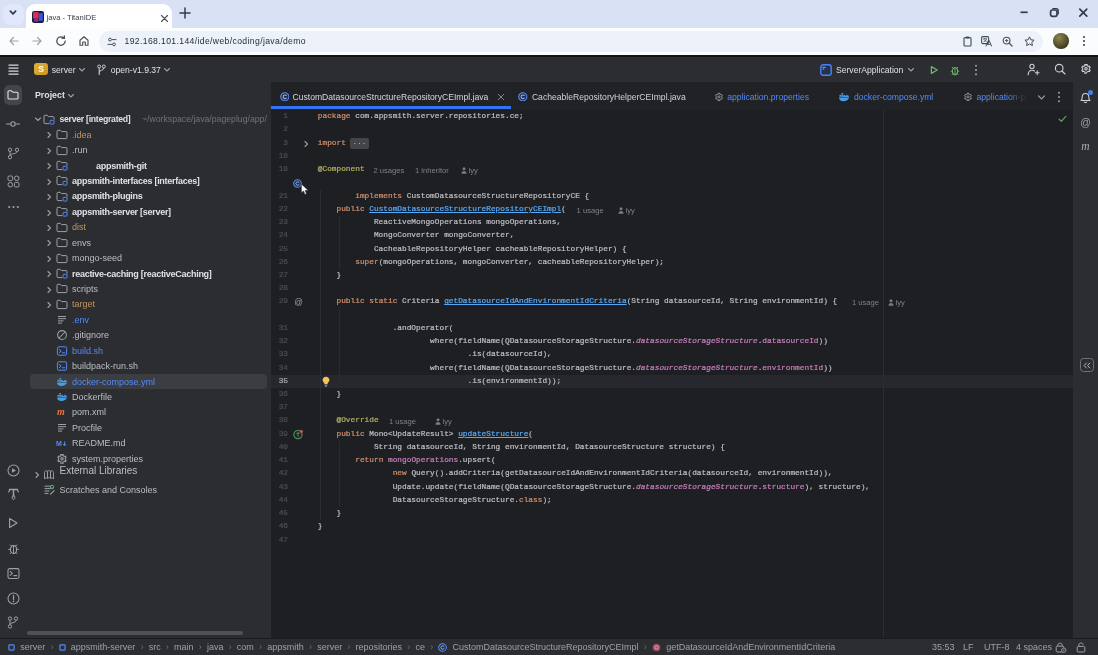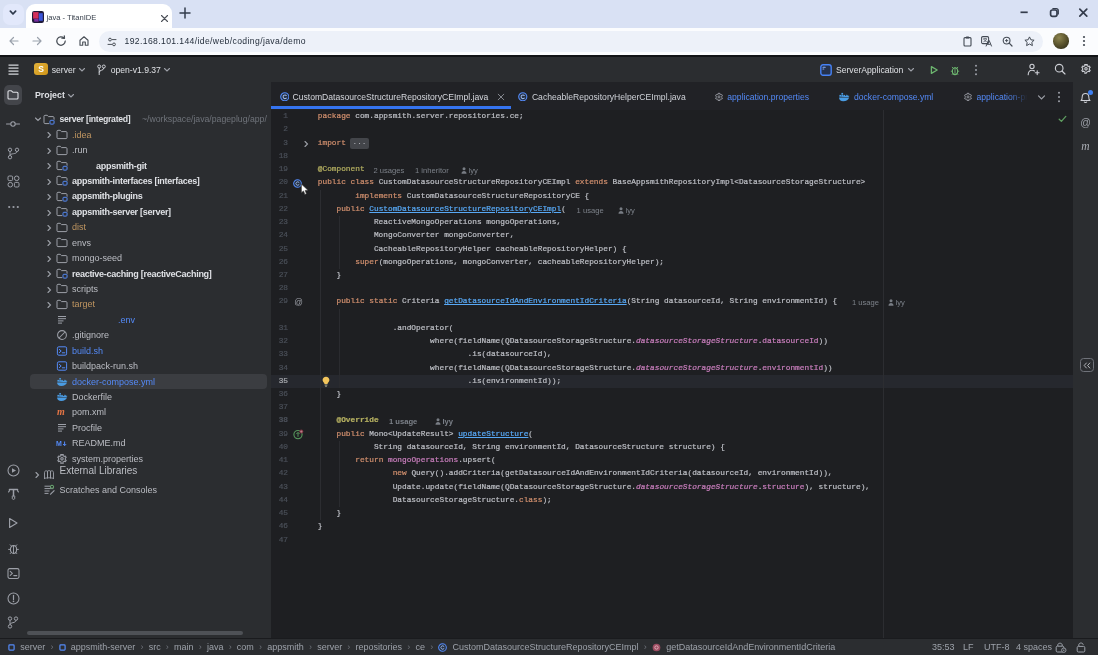--- a/index.html
+++ b/index.html
@@ -397,21 +397,21 @@
   <svg class="abs" style="left:19.0px;top:219.1px" width="7" height="8" viewBox="0 0 7 8">
         <path d="M2 1.5 L4.5 4 L2 6.5" stroke="#9da0a8" stroke-width="1.1" fill="none" stroke-linecap="round"></path>
       </svg>
       <svg class="abs" style="left:29.0px;top:216.8px" width="12" height="11" viewBox="0 0 12 11">
         <path d="M1 2.3 C1 1.7 1.4 1.3 2 1.3 H4.2 L5.5 2.6 H10 C10.6 2.6 11 3 11 3.6 V8.6 C11 9.2 10.6 9.6 10 9.6 H2 C1.4 9.6 1 9.2 1 8.6 Z" stroke="#9da0a8" stroke-width="1" fill="none" stroke-linejoin="round"></path>
       </svg>
       <div class="abs" style="left:45.0px;top:217.4px;font-size:9px;line-height:11px;" class2=""><span class="orange">target</span></div>
   <svg class="abs" style="left:29.0px;top:231.8px" width="12" height="12" viewBox="0 0 12 12">
         <path d="M2 2.5 H10 M2 4.7 H10 M2 6.9 H7.5 M2 9.1 H6" stroke="#9da0a8" stroke-width="1"></path>
       </svg>
-      <div class="abs" style="left:45.0px;top:232.8px;font-size:9px;line-height:11px;margin-left:46px;" class2=""><span class="blue">.env</span></div>
+      <div class="abs" style="left:45.0px;top:232.8px;font-size:9px;line-height:11px;" class2=""><span class="blue">.env</span></div>
   <svg class="abs" style="left:29.0px;top:247.2px" width="12" height="12" viewBox="0 0 12 12">
         <circle cx="6" cy="6" r="4.4" stroke="#9da0a8" stroke-width="1.05" fill="none"></circle>
         <path d="M3 9 L9 3" stroke="#9da0a8" stroke-width="1.05"></path>
       </svg>
       <div class="abs" style="left:45.0px;top:248.2px;font-size:9px;line-height:11px;" class2=""><span class="">.gitignore</span></div>
   <svg class="abs" style="left:29.0px;top:262.6px" width="12" height="12" viewBox="0 0 12 12">
         <rect x="1.4" y="1.8" width="9.2" height="8.4" rx="1.4" stroke="#548af7" stroke-width="1" fill="none"></rect>
         <path d="M3.3 4.4 L5.2 6 L3.3 7.6" stroke="#548af7" stroke-width="1" fill="none" stroke-linecap="round" stroke-linejoin="round"></path>
         <path d="M6.3 7.8 H8.8" stroke="#548af7" stroke-width="1" stroke-linecap="round"></path>
       </svg>
@@ -485,21 +485,20 @@
   <div class="abs" style="left:67.7px;top:198.6px;width:1px;height:79.2px;background:#2a2b2f;"></div>
   <div class="abs" style="left:67.7px;top:330.9px;width:1px;height:66.1px;background:#2a2b2f;"></div>
   <div class="cl" style="top:0.20px;width:802px;"><span class="num" style="top:0">1</span><span class="code"><span class="k">package</span> com.appsmith.server.repositories.ce;</span></div>
   <div class="cl" style="top:13.43px;width:802px;"><span class="num" style="top:0">2</span></div>
   <div class="cl" style="top:26.66px;width:802px;"><span class="num" style="top:0">3</span><span class="code"><span class="k">import</span></span></div>
   <div class="cl" style="top:39.89px;width:802px;"><span class="num" style="top:0">18</span></div>
   <div class="cl" style="top:53.12px;width:802px;"><span class="num" style="top:0">19</span><span class="code"><span class="an">@Component</span></span><span class="inl abs" style="left:102.5px;top:0.8px">2 usages</span><span class="inl abs" style="left:144.0px;top:0.8px">1 inheritor</span><span class="inl abs" style="left:190.0px;top:0.8px"><svg style="display:inline-block;vertical-align:-1px;margin-right:1.5px" width="6" height="7" viewBox="0 0 6 7">
             <circle cx="3" cy="1.8" r="1.5" fill="#787d84"></circle>
             <path d="M0.5 6.8 C0.5 4.8 1.6 4 3 4 C4.4 4 5.5 4.8 5.5 6.8 Z" fill="#787d84"></path>
           </svg>lyy</span></div>
-  <div class="cl" style="top:66.35px;width:802px;"><span class="num" style="top:0">20</span><span class="code"><span class="k">public class</span> CustomDatasourceStructureRepositoryCEImpl <span class="k">extends</span> BaseAppsmithRepositoryImpl&lt;DatasourceStorageStructure&gt;</span></div>
   <div class="cl" style="top:79.58px;width:802px;"><span class="num" style="top:0">21</span><span class="code">        <span class="k">implements</span> CustomDatasourceStructureRepositoryCE {</span></div>
   <div class="cl" style="top:92.81px;width:802px;"><span class="num" style="top:0">22</span><span class="code">    <span class="k">public</span> <span class="m">CustomDatasourceStructureRepositoryCEImpl</span>(</span><span class="inl abs" style="left:305.6px;top:0.8px">1 usage</span><span class="inl abs" style="left:347.0px;top:0.8px"><svg style="display:inline-block;vertical-align:-1px;margin-right:1.5px" width="6" height="7" viewBox="0 0 6 7">
             <circle cx="3" cy="1.8" r="1.5" fill="#787d84"></circle>
             <path d="M0.5 6.8 C0.5 4.8 1.6 4 3 4 C4.4 4 5.5 4.8 5.5 6.8 Z" fill="#787d84"></path>
           </svg>lyy</span></div>
   <div class="cl" style="top:106.04px;width:802px;"><span class="num" style="top:0">23</span><span class="code">            ReactiveMongoOperations mongoOperations,</span></div>
   <div class="cl" style="top:119.27px;width:802px;"><span class="num" style="top:0">24</span><span class="code">            MongoConverter mongoConverter,</span></div>
   <div class="cl" style="top:132.50px;width:802px;"><span class="num" style="top:0">25</span><span class="code">            CacheableRepositoryHelper cacheableRepositoryHelper) {</span></div>
   <div class="cl" style="top:145.73px;width:950px;"><span class="num" style="top:0">26</span><span class="code">        <span class="k">super</span>(mongoOperations, mongoConverter, cacheableRepositoryHelper);</span></div>
   <div class="cl" style="top:158.96px;width:802px;"><span class="num" style="top:0">27</span><span class="code">    }</span></div>
@@ -508,21 +507,21 @@
             <circle cx="3" cy="1.8" r="1.5" fill="#787d84"></circle>
             <path d="M0.5 6.8 C0.5 4.8 1.6 4 3 4 C4.4 4 5.5 4.8 5.5 6.8 Z" fill="#787d84"></path>
           </svg>lyy</span></div>
   <div class="cl" style="top:211.88px;width:802px;"><span class="num" style="top:0">31</span><span class="code">                .andOperator(</span></div>
   <div class="cl" style="top:225.11px;width:802px;"><span class="num" style="top:0">32</span><span class="code">                        <span class="st">where</span>(<span class="st">fieldName</span>(QDatasourceStorageStructure.<span class="fi">datasourceStorageStructure</span>.<span class="f">datasourceId</span>))</span></div>
   <div class="cl" style="top:238.34px;width:802px;"><span class="num" style="top:0">33</span><span class="code">                                .is(datasourceId),</span></div>
   <div class="cl" style="top:251.57px;width:802px;"><span class="num" style="top:0">34</span><span class="code">                        <span class="st">where</span>(<span class="st">fieldName</span>(QDatasourceStorageStructure.<span class="fi">datasourceStorageStructure</span>.<span class="f">environmentId</span>))</span></div>
   <div class="cl" style="top:264.80px;width:802px;"><span class="num" style="top:0;color:#a7a9ae">35</span><span class="code">                                .is(environmentId));</span></div>
   <div class="cl" style="top:278.03px;width:802px;"><span class="num" style="top:0">36</span><span class="code">    }</span></div>
   <div class="cl" style="top:291.26px;width:802px;"><span class="num" style="top:0">37</span></div>
-  <div class="cl" style="top:304.49px;width:802px;font-weight:bold;"><span class="num" style="top:0">38</span><span class="code">    <span class="an">@Override</span></span><span class="inl abs" style="left:118.0px;top:0.8px">1 usage</span><span class="inl abs" style="left:164.0px;top:0.8px"><svg style="display:inline-block;vertical-align:-1px;margin-right:1.5px" width="6" height="7" viewBox="0 0 6 7">
+  <div class="cl" style="top:304.49px;width:802px;"><span class="num" style="top:0">38</span><span class="code">    <span class="an">@Override</span></span><span class="inl abs" style="left:118.0px;top:0.8px">1 usage</span><span class="inl abs" style="left:164.0px;top:0.8px"><svg style="display:inline-block;vertical-align:-1px;margin-right:1.5px" width="6" height="7" viewBox="0 0 6 7">
             <circle cx="3" cy="1.8" r="1.5" fill="#787d84"></circle>
             <path d="M0.5 6.8 C0.5 4.8 1.6 4 3 4 C4.4 4 5.5 4.8 5.5 6.8 Z" fill="#787d84"></path>
           </svg>lyy</span></div>
   <div class="cl" style="top:317.72px;width:802px;"><span class="num" style="top:0">39</span><span class="code">    <span class="k">public</span> Mono&lt;UpdateResult&gt; <span class="m">updateStructure</span>(</span></div>
   <div class="cl" style="top:330.95px;width:802px;"><span class="num" style="top:0">40</span><span class="code">            String datasourceId, String environmentId, DatasourceStructure structure) {</span></div>
   <div class="cl" style="top:344.18px;width:802px;"><span class="num" style="top:0">41</span><span class="code">        <span class="k">return</span> <span class="f">mongoOperations</span>.upsert(</span></div>
   <div class="cl" style="top:357.41px;width:802px;"><span class="num" style="top:0">42</span><span class="code">                <span class="k">new</span> Query().addCriteria(<span class="st">getDatasourceIdAndEnvironmentIdCriteria</span>(datasourceId, environmentId)),</span></div>
   <div class="cl" style="top:370.64px;width:802px;"><span class="num" style="top:0">43</span><span class="code">                Update.<span class="st">update</span>(<span class="st">fieldName</span>(QDatasourceStorageStructure.<span class="fi">datasourceStorageStructure</span>.<span class="f">structure</span>), structure),</span></div>
   <div class="cl" style="top:383.87px;width:802px;"><span class="num" style="top:0">44</span><span class="code">                DatasourceStorageStructure.<span class="k">class</span>);</span></div>
   <div class="cl" style="top:397.10px;width:802px;"><span class="num" style="top:0">45</span><span class="code">    }</span></div>

